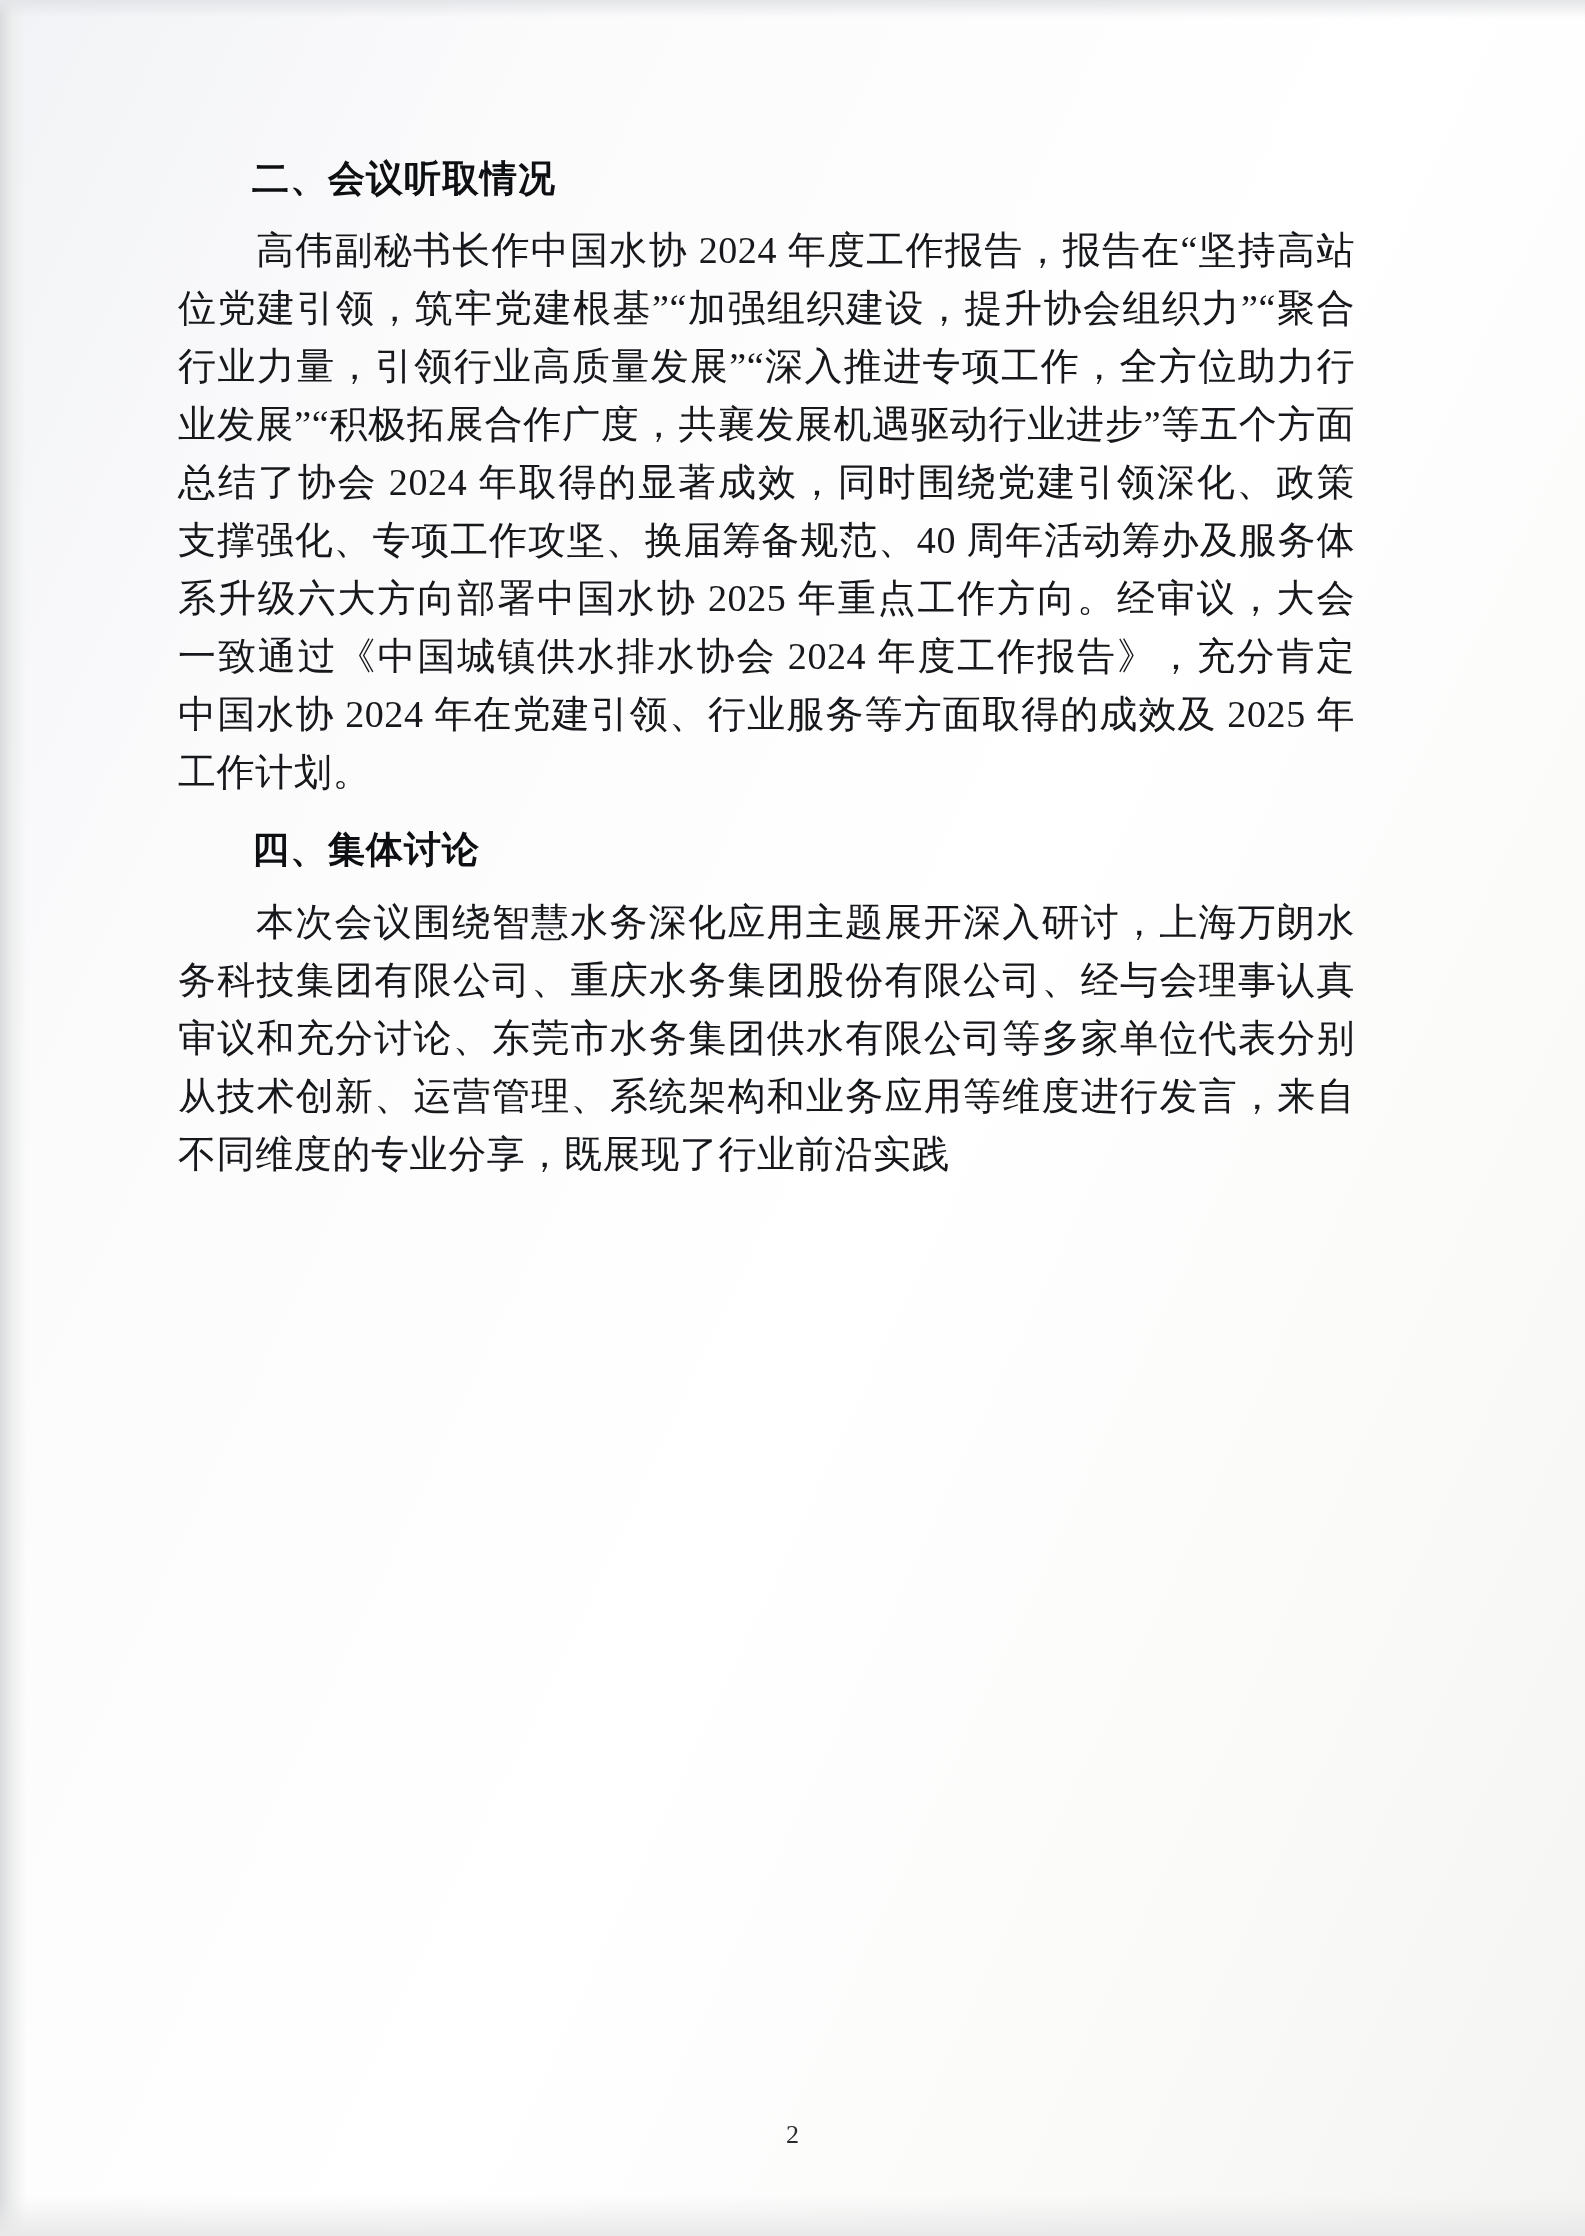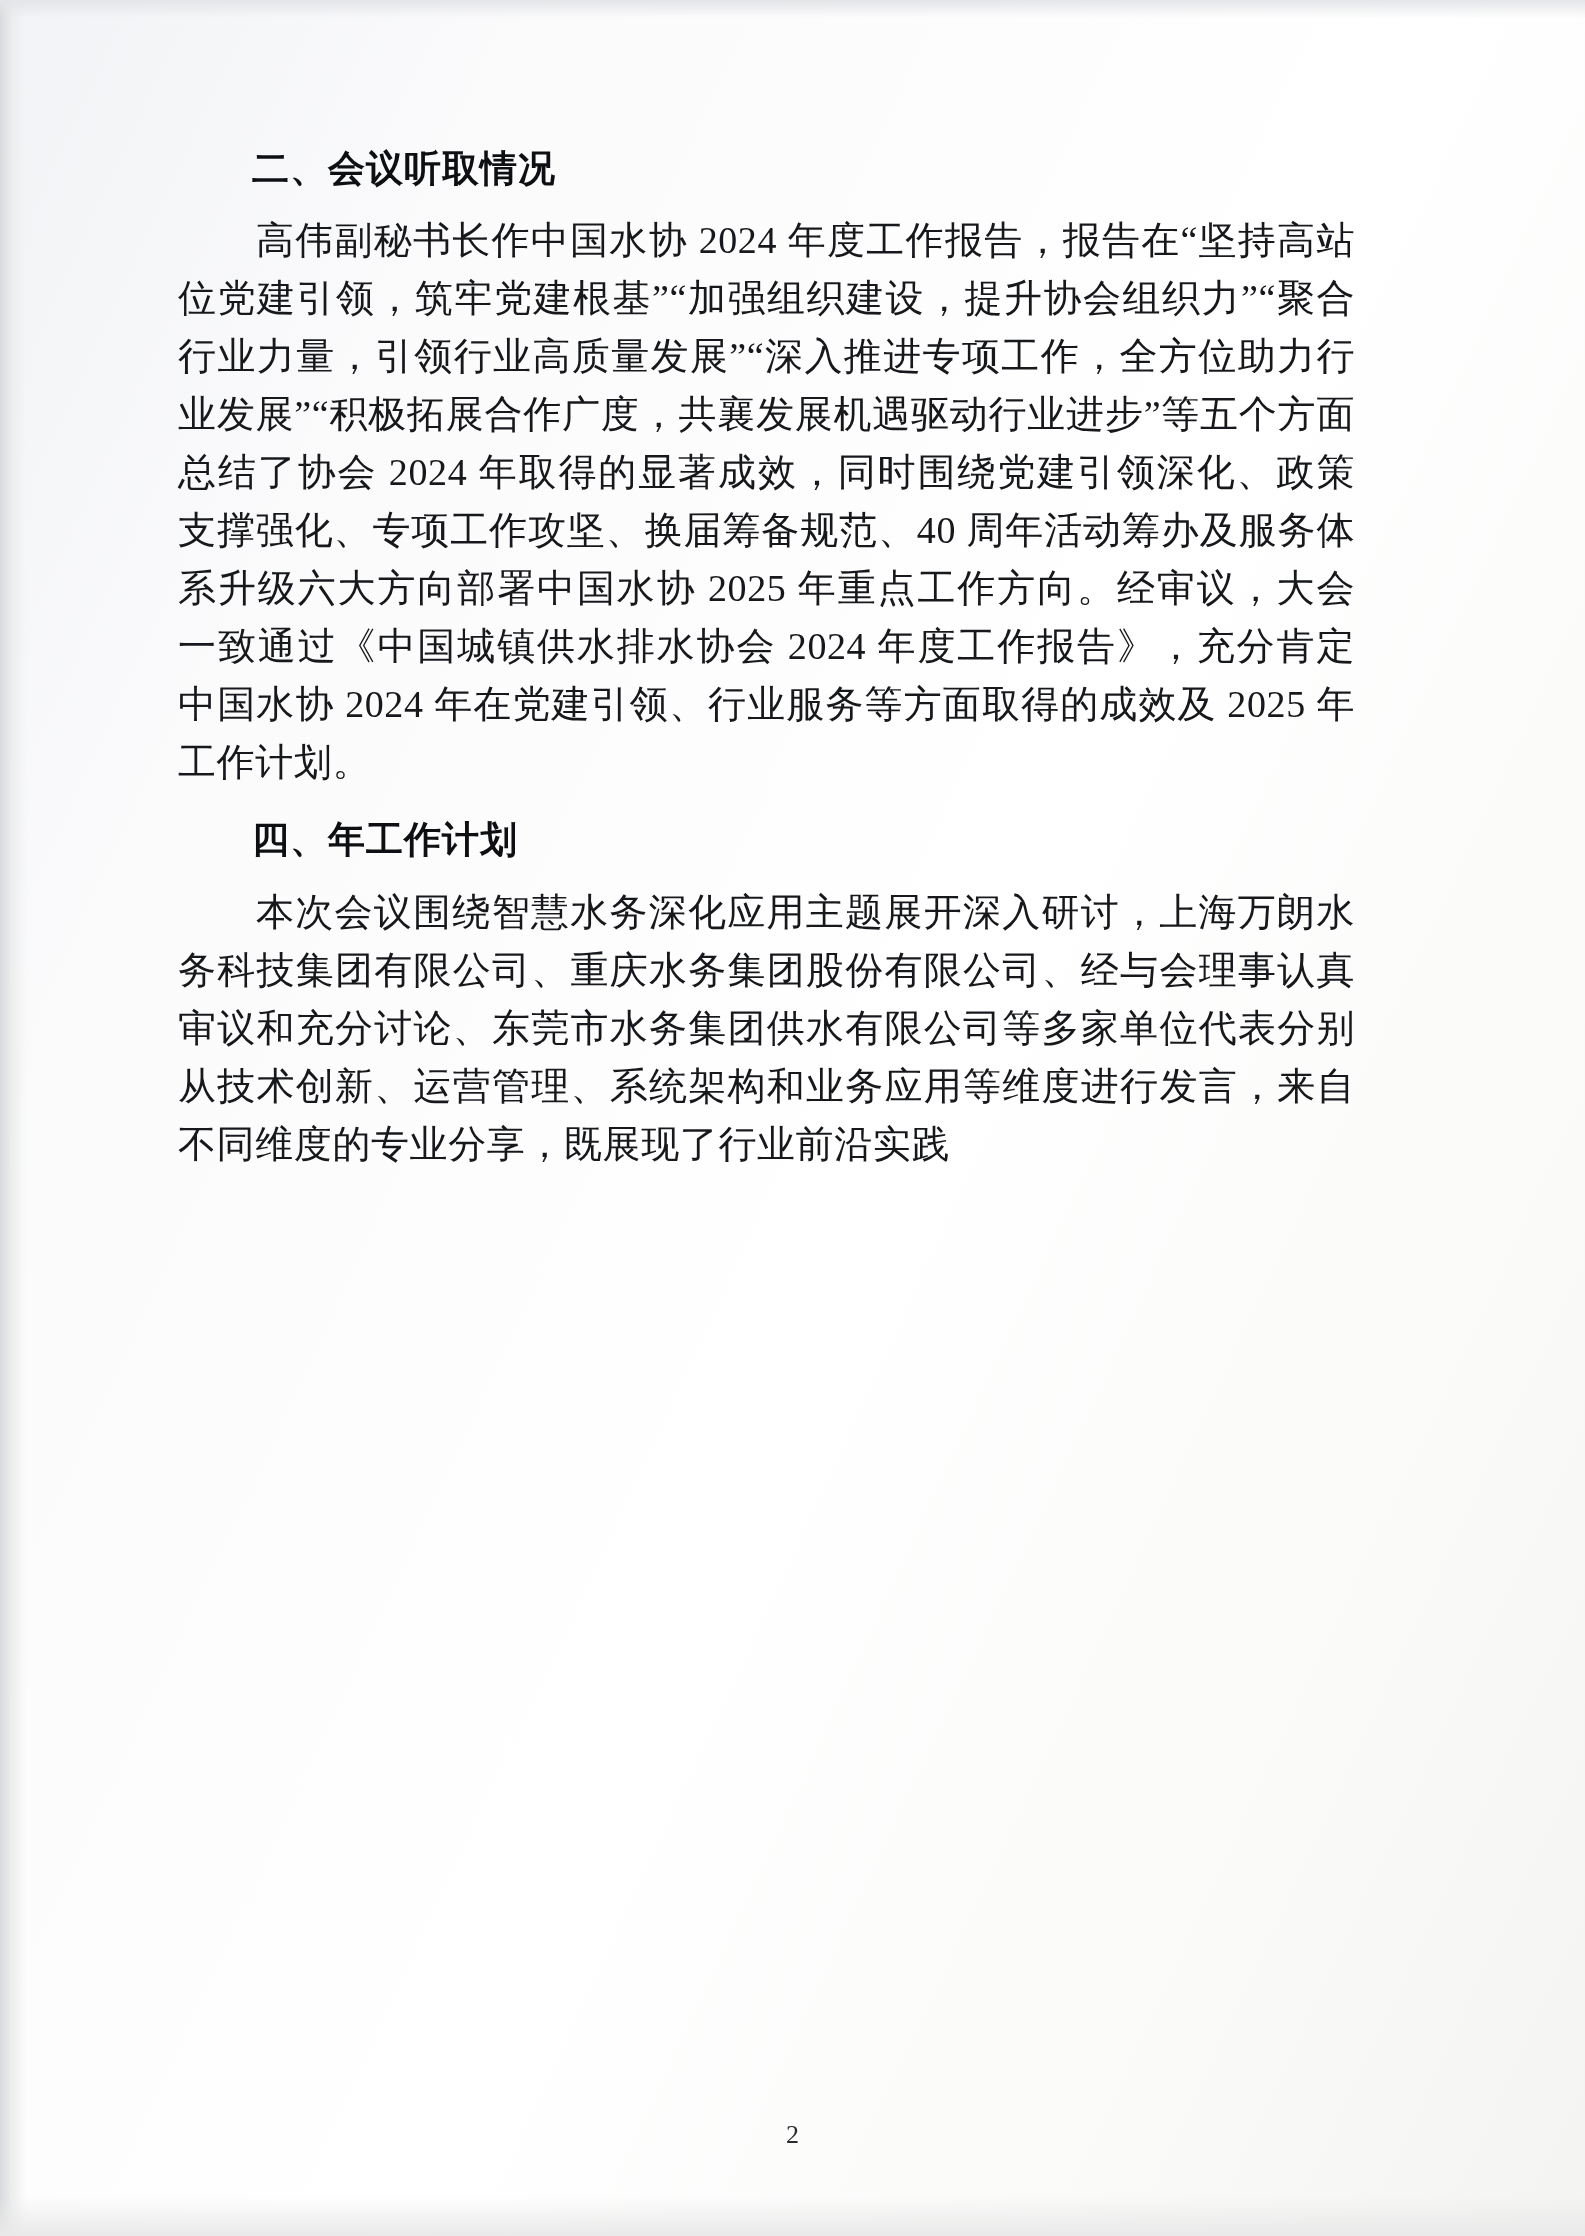--- a/index.html
+++ b/index.html
@@ -38,21 +38,21 @@
   #paper-edge-bottom {
     position: absolute;
     left: 0; right: 0; bottom: 0; height: 40px;
     background: linear-gradient(to top, #e9e9e9 0%, rgba(255,255,255,0) 100%);
     pointer-events: none;
   }
 
   #content {
     position: absolute;
     left: 178px;
-    top: 140px;
+    top: 150px;
     width: 1185px;
     color: #16171b;
   }
 
   .heading {
     font-family: "Liberation Sans", "DejaVu Sans", sans-serif;
     font-weight: 700;
     font-size: 37px;
     letter-spacing: 1px;
     text-indent: 74px;
@@ -95,20 +95,20 @@
 
   <div id="content">
 
     <h2 class="heading">二、会议听取情况</h2>
 
     <p class="para">高伟副秘书长作中国水协 2024 年度工作报告，报告在“坚持高站位党建引领，筑牢党建根基”“加强组织建设，提升协会组织力”“聚合行业力量，引领行业高质量发展”“深入推进专项工作，全方位助力行业发展”“积极拓展合作广度，共襄发展机遇驱动行业进步”等五个方面总结了协会 2024 年取得的显著成效，同时围绕党建引领深化、政策支撑强化、专项工作攻坚、换届筹备规范、40 周年活动筹办及服务体系升级六大方向部署中国水协 2025 年重点工作方向。经审议，大会一致通过《中国城镇供水排水协会 2024 年度工作报告》，充分肯定中国水协 2024 年在党建引领、行业服务等方面取得的成效及 2025 年工作计划。</p>
 
 
 
 
-    <h2 class="heading tight">四、年工作计划</h2>
+    <h2 class="heading tight">四、集体讨论</h2>
 
     <p class="para">本次会议围绕智慧水务深化应用主题展开深入研讨，上海万朗水务科技集团有限公司、重庆水务集团股份有限公司、经与会理事认真审议和充分讨论、东莞市水务集团供水有限公司等多家单位代表分别从技术创新、运营管理、系统架构和业务应用等维度进行发言，来自不同维度的专业分享，既展现了行业前沿实践</p>
 
   </div>
 
   <div id="page-number">2</div>
 </div>
 
 </body></html>

